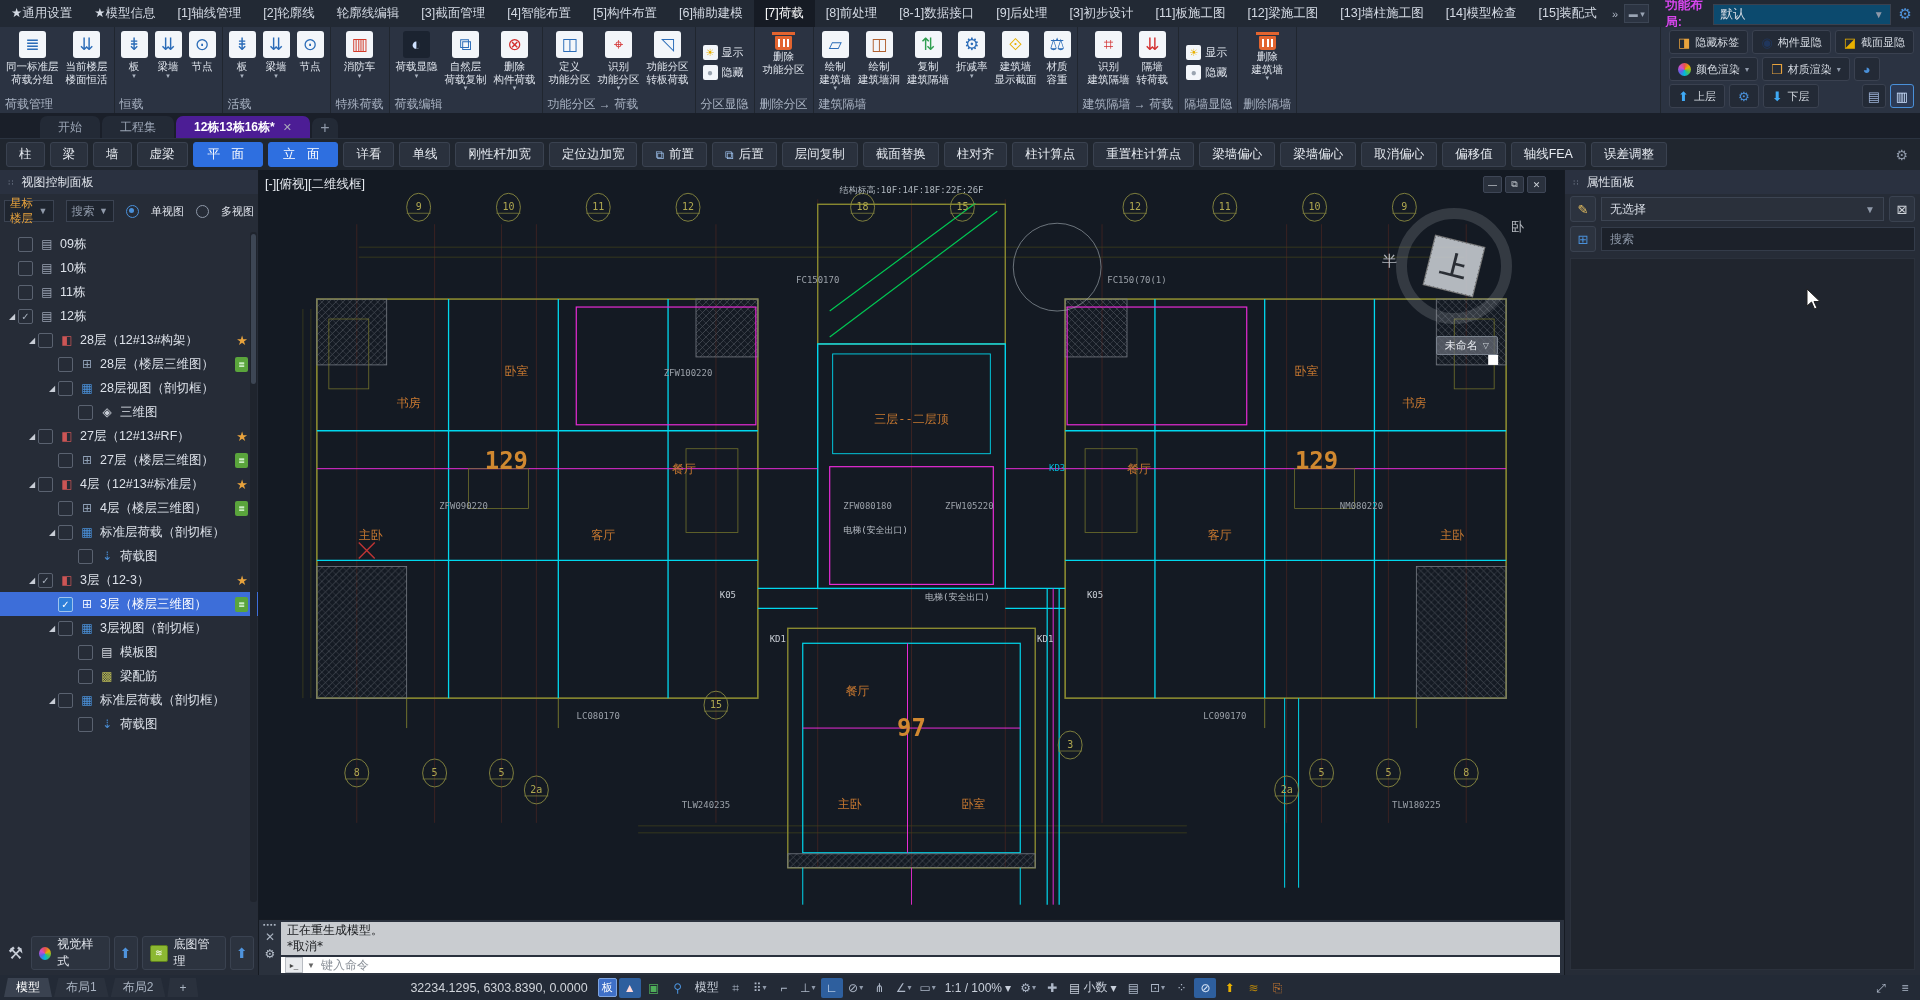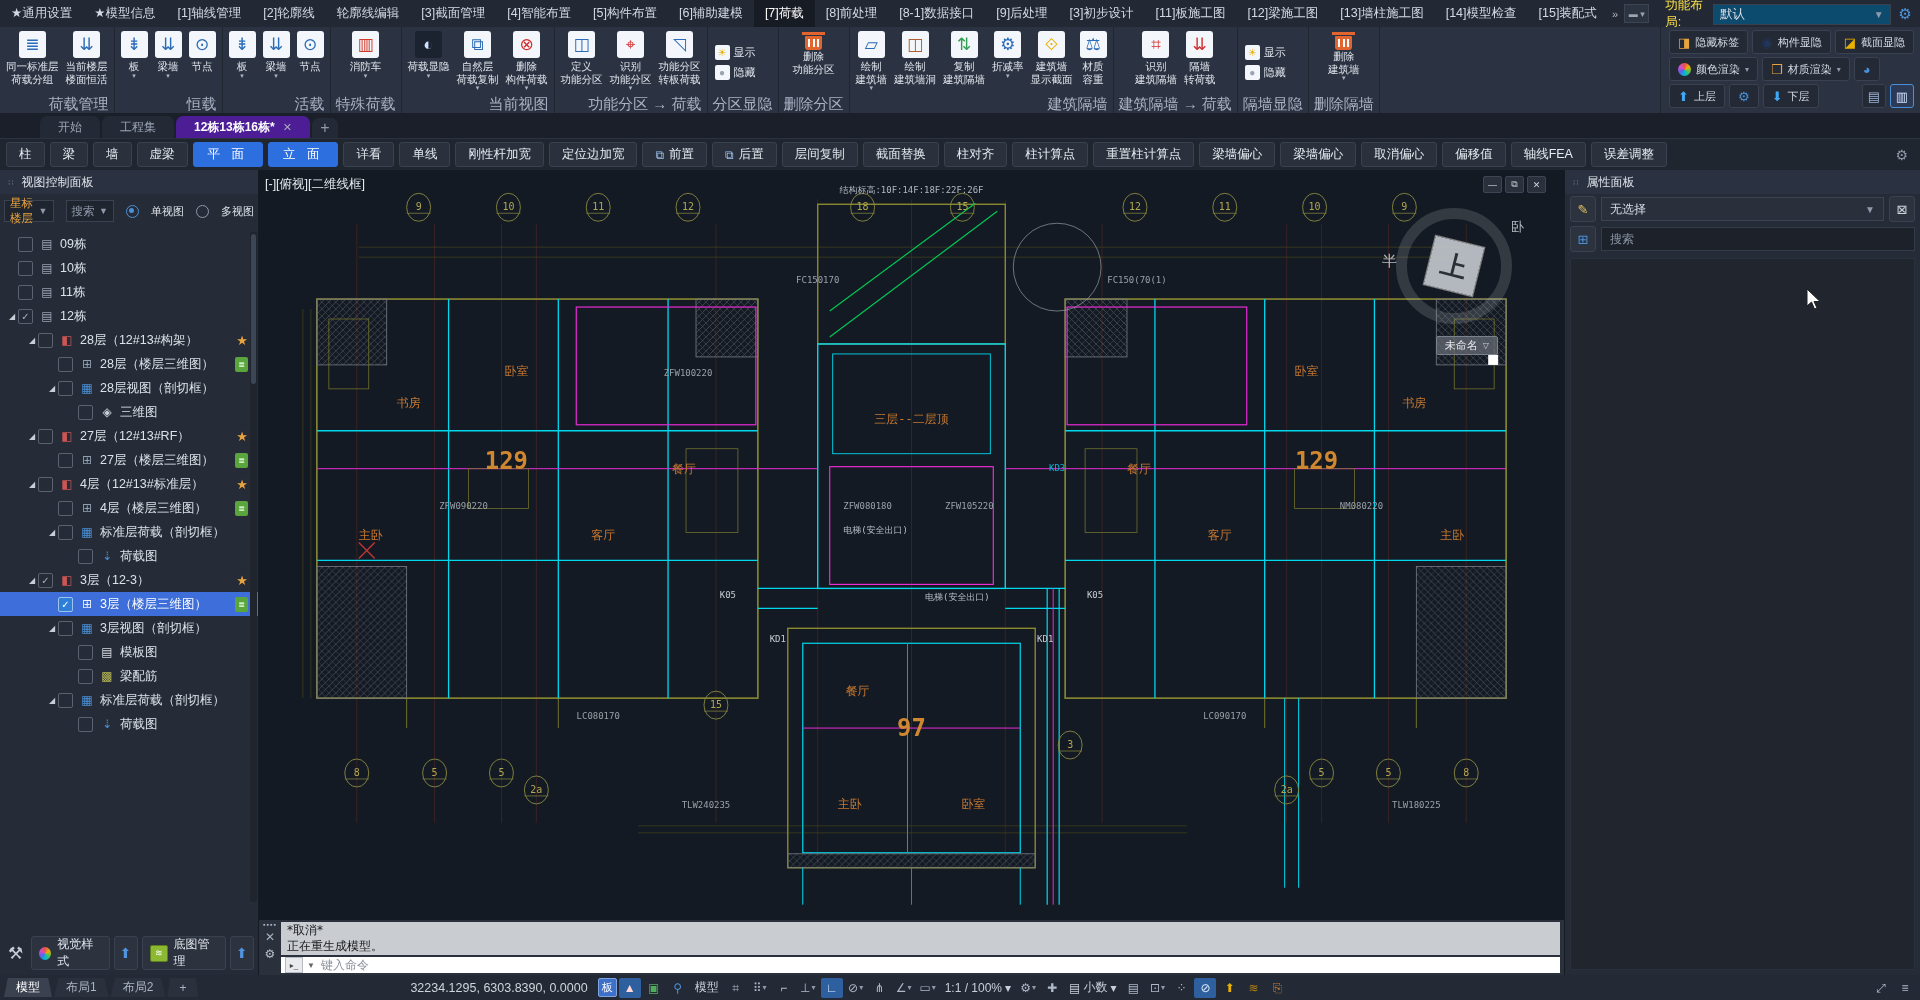--- a/index.html
+++ b/index.html
@@ -6,35 +6,35 @@
   body{width:1920px;height:1000px;overflow:hidden;font-family:"Liberation Sans","DejaVu Sans",sans-serif;
        -webkit-font-smoothing:antialiased;color:#d8dde6;position:relative;}
   #app{width:1920px;height:1000px;display:flex;flex-direction:column;}
 
   
   #menubar{height:27px;background:#222934;display:flex;align-items:stretch;font-size:12.5px;flex:0 0 auto;}
   .mitem{padding:0 11px;display:flex;align-items:center;color:#d4dae4;cursor:default;white-space:nowrap;}
   .mitem.active{background:#161b24;color:#fff;}
   .mchev{color:#aeb6c4;padding:0 4px;display:flex;align-items:center;font-size:11px;}
   .mdrop{width:30px;height:17px;background:#2c3442;border:1px solid #3c4554;margin:4px 2px;display:flex;align-items:center;justify-content:center;font-size:9px;color:#9aa4b4;}
-  #layoutlbl{margin-left:14px;display:flex;align-items:center;color:#fde047;font-weight:normal;}
+  #layoutlbl{margin-left:14px;display:flex;align-items:center;color:#d946ef;font-weight:bold;}
   #layoutsel{width:210px;height:19px;margin:4px 6px 4px 6px;background:#0c4a6e;border:1px solid #39414f;display:flex;align-items:center;padding:0 6px;color:#d8dde6;}
   #layoutsel .cv{margin-left:auto;color:#8f99a9;font-size:10px;}
   .gearblue{color:#4f94dd;font-size:15px;display:flex;align-items:center;padding:0 8px 0 2px;}
 
   
   #ribbon{height:86px;background:#2b3342;display:flex;align-items:stretch;flex:0 0 auto;}
   .rgroup{display:flex;flex-direction:column;border-right:1px solid #20262f;padding:2px 3px 0 3px;}
   .rbtns{flex:1;display:flex;align-items:flex-start;justify-content:center;gap:1px;}
   .rbtn{display:flex;flex-direction:column;align-items:center;padding:2px 3px 0 3px;border-radius:3px;cursor:default;}
   .rbtn .ic{width:27px;height:27px;background:#f3f6fa;border-radius:3px;display:flex;align-items:center;justify-content:center;font-size:17px;margin-bottom:2px;}
   .rbtn .ic.dk{background:#1b2330;}
   .rbtn .lb{font-size:10.5px;line-height:1.2;color:#dfe4ec;text-align:center;white-space:pre;}
   .rbtn .ca{font-size:7px;color:#aab3c0;line-height:5px;height:6px;}
-  .rlabel{height:17px;font-size:15px;color:#a9b3c3;text-align:right;line-height:16px;white-space:nowrap;padding:0 2px;}
+  .rlabel{height:17px;font-size:12px;color:#a9b3c3;text-align:left;line-height:16px;white-space:nowrap;padding:0 2px;}
   .minirows{display:flex;flex-direction:column;justify-content:center;gap:3px;flex:1;}
   .minibtn{display:flex;align-items:center;gap:4px;font-size:11px;color:#dfe4ec;padding:1px 4px;}
   .minibtn .mic{width:15px;height:15px;background:#f3f6fa;border-radius:2px;display:flex;align-items:center;justify-content:center;font-size:10px;}
   .trash{width:17px;height:14px;background:#e2642f;border-radius:1px 1px 3px 3px;position:relative;margin-top:5px;}
   .trash:before{content:"";position:absolute;left:-3px;top:-4px;width:23px;height:3px;background:#e2642f;}
   .trash:after{content:"";position:absolute;left:3px;top:3px;width:2px;height:8px;background:#fff;box-shadow:5px 0 0 #fff,9px 0 0 #fff;}
   
   #rright{margin-left:auto;display:flex;flex-direction:column;gap:3px;padding:3px 6px 3px 8px;border-left:1px solid #20262f;}
   .rrow{display:flex;gap:4px;align-items:center;}
   .rrbtn{height:22px;background:#232a36;border:1px solid #3a4150;border-radius:3px;display:flex;align-items:center;gap:5px;padding:0 8px;font-size:11px;color:#d5dae2;}
@@ -259,21 +259,21 @@
 荷载复制</div>
               <div class="ca">▾</div>
             </div>
             <div class="rbtn">
               <div class="ic" style="color: rgb(211, 47, 47);">⊗</div>
               <div class="lb">删除
 构件荷载</div>
               <div class="ca">▾</div>
             </div>
           </div>
-          <div class="rlabel">当前视图</div>
+          <div class="rlabel">荷载编辑</div>
         </div>
         <div class="rgroup">
           <div class="rbtns">
             <div class="rbtn">
               <div class="ic" style="color: rgb(43, 108, 184);">◫</div>
               <div class="lb">定义
 功能分区</div>
               <div class="ca"></div>
             </div>
             <div class="rbtn">
@@ -884,22 +884,22 @@
       </div>
 
       <div id="console">
         <div id="conleft">
           <span class="cg">▪▪▪▪</span>
           <span class="cx">✕</span>
           <span class="cw">⚙</span>
         </div>
         <div id="conbody">
           <div id="conout">
+            <div>正在重生成模型。</div>
             <div>*取消*</div>
-            <div>正在重生成模型。</div>
           </div>
           <div id="conin">
             <span class="pic">▸_</span>
             <span class="pca">▼</span>
             <input id="cmdinput" placeholder="键入命令" style="">
           </div>
         </div>
       </div>
     </div>
 

